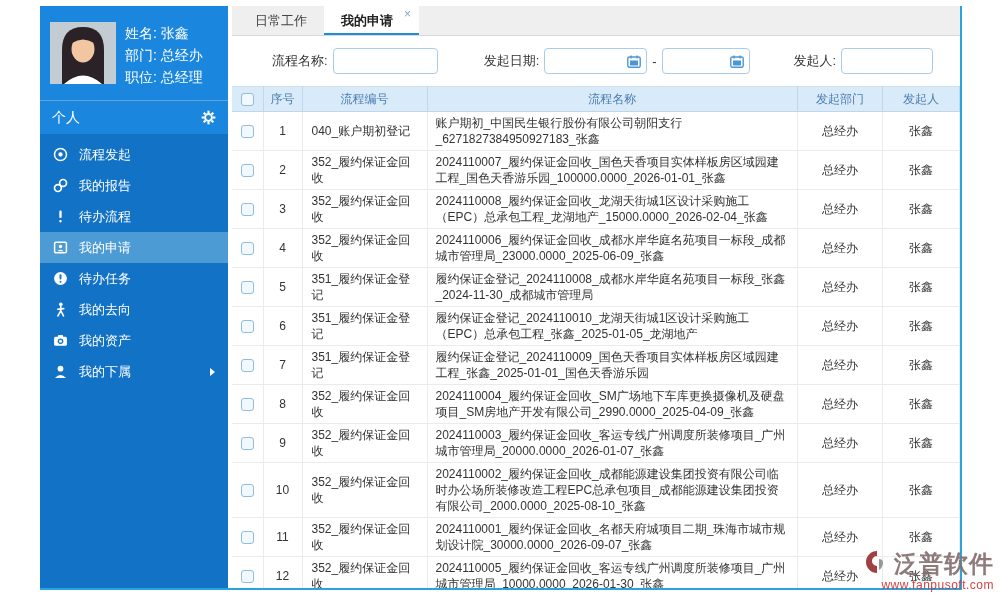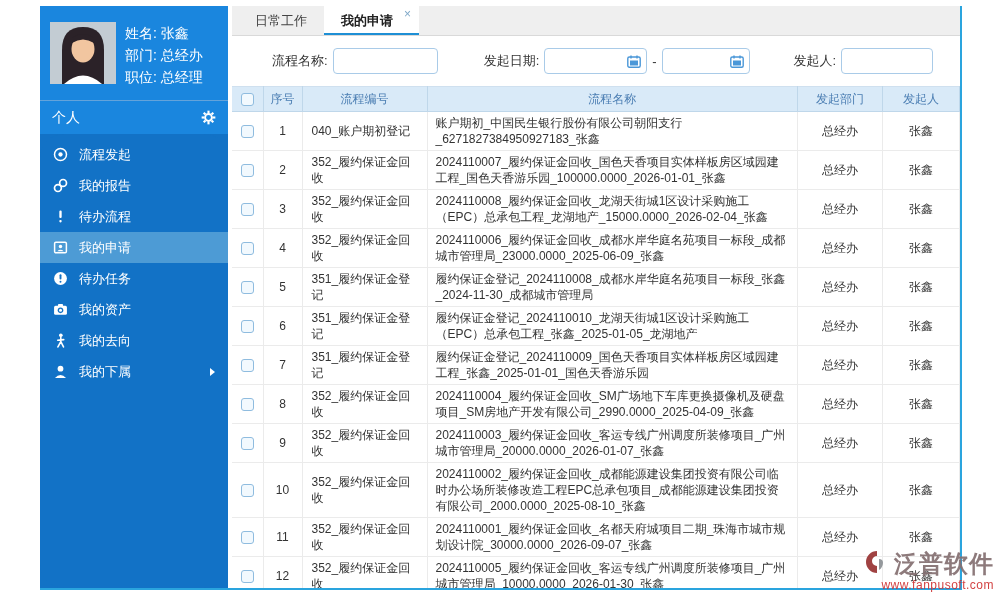--- a/index.html
+++ b/index.html
@@ -152,36 +152,36 @@
               <circle cx="7" cy="7" r="6" fill="#fff"></circle>
               <rect x="6.1" y="3" width="1.8" height="5" rx="0.9" fill="#1272c6"></rect>
               <rect x="6.1" y="9.2" width="1.8" height="1.8" rx="0.9" fill="#1272c6"></rect>
             </svg>
         </span>
           <span>待办任务</span>
       </div>
       <div class="menu-item">
         <span class="mi-icon">
           <svg width="15" height="15" viewBox="0 0 14 14">
+              <circle cx="7.3" cy="2.2" r="1.7" fill="#fff"></circle>
+              <path d="M7.3 4.2 L7.3 8 M7.3 8 L4.6 13 M7.3 8 L9.8 13 M4.4 6.8 L10 6.2" stroke="#fff" stroke-width="1.5" fill="none" stroke-linecap="round"></path>
+            </svg>
+        </span>
+          <span>我的去向</span>
+      </div>
+      <div class="menu-item">
+        <span class="mi-icon">
+          <svg width="15" height="15" viewBox="0 0 14 14">
               <rect x="1" y="3.6" width="12" height="8.4" rx="1.4" fill="#fff"></rect>
               <rect x="4.6" y="1.8" width="4.8" height="2.4" rx="1" fill="#fff"></rect>
               <circle cx="7" cy="7.8" r="2.6" fill="#1272c6"></circle>
               <circle cx="7" cy="7.8" r="1.4" fill="#fff"></circle>
             </svg>
         </span>
           <span>我的资产</span>
-      </div>
-      <div class="menu-item">
-        <span class="mi-icon">
-          <svg width="15" height="15" viewBox="0 0 14 14">
-              <circle cx="7.3" cy="2.2" r="1.7" fill="#fff"></circle>
-              <path d="M7.3 4.2 L7.3 8 M7.3 8 L4.6 13 M7.3 8 L9.8 13 M4.4 6.8 L10 6.2" stroke="#fff" stroke-width="1.5" fill="none" stroke-linecap="round"></path>
-            </svg>
-        </span>
-          <span>我的去向</span>
       </div>
       <div class="menu-item">
         <span class="mi-icon">
           <svg width="15" height="15" viewBox="0 0 14 14">
               <circle cx="7" cy="4.4" r="2.7" fill="#fff"></circle>
               <path d="M1.8 13 Q7 7.6 12.2 13 Z" fill="#fff"></path>
             </svg>
         </span>
           <span>我的下属</span>
         <span class="sub-arrow"></span>

